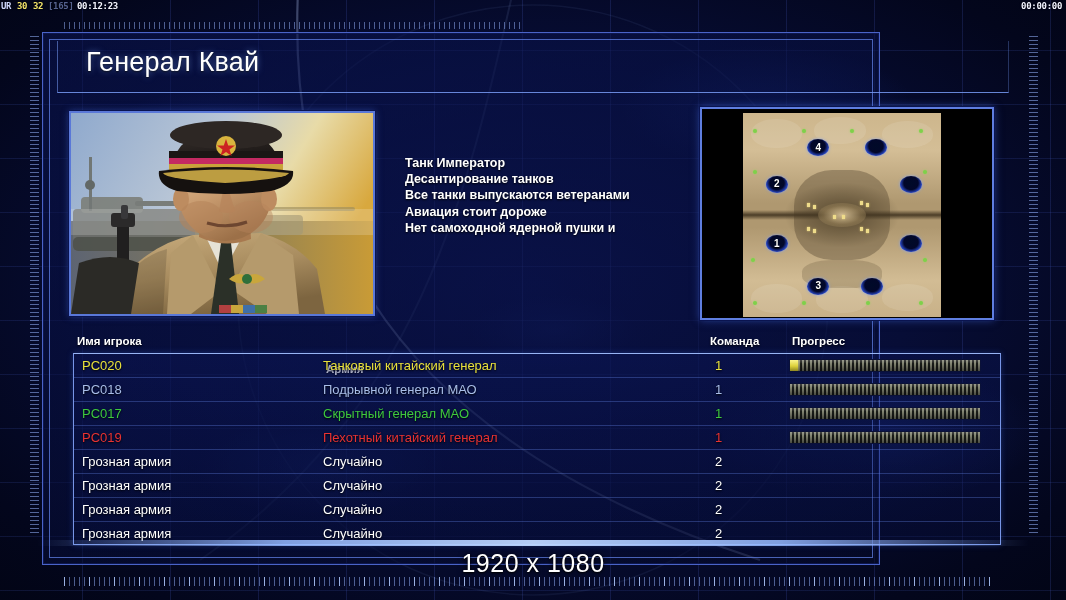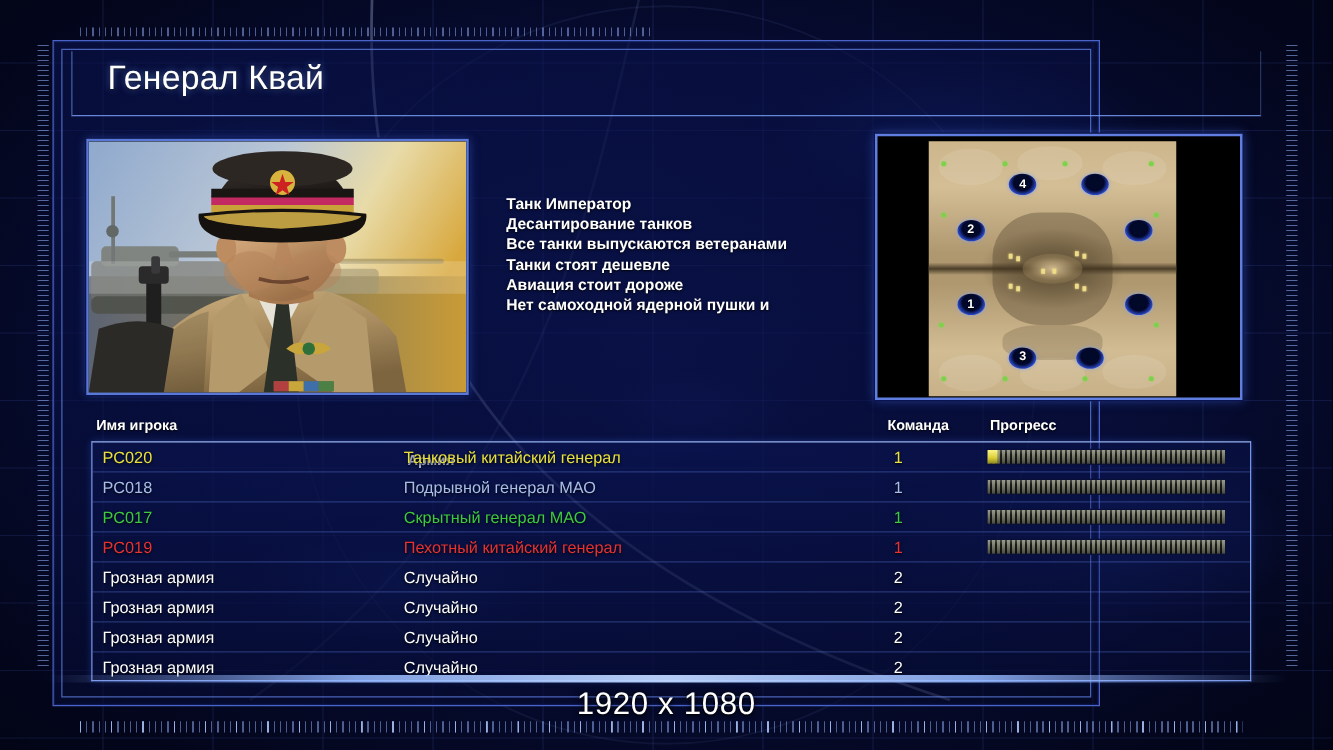--- a/index.html
+++ b/index.html
@@ -342,20 +342,28 @@
 
   <div class="bg-grid"></div>
   <div class="bg-blobs"></div>
 
   <svg class="bg-arc" width="1066" height="600" viewBox="0 0 1066 600">
     <path d="M 300 -40 C 280 200 360 430 760 560" fill="none" stroke="rgba(190,210,255,0.30)" stroke-width="2.2"></path>
     <path d="M 520 -40 C 470 180 430 400 200 560" fill="none" stroke="rgba(170,195,255,0.10)" stroke-width="2"></path>
     <circle cx="533" cy="300" r="295" fill="none" stroke="rgba(160,190,255,0.07)" stroke-width="1.5"></circle>
   </svg>
 
+  <div class="topbar">
+    <span class="seg fps-ur">UR</span>
+    <span class="seg fps-a">30</span>
+    <span class="seg fps-b">32</span>
+    <span class="seg fps-brk">[165]</span>
+    <span class="seg fps-clock">00:12:23</span>
+    <span class="seg clock-right">00:00:00</span>
+  </div>
 
   <div class="ruler ruler-v-left">
       <div class="rv"></div>
     </div>
   <div class="ruler ruler-v-right">
       <div class="rv"></div>
     </div>
   <div class="ruler ruler-h-top">
       <div class="rh"></div>
     </div>
@@ -490,21 +498,20 @@
           <rect x="160" y="192" width="12" height="8" fill="#c9a63c"></rect>
           <rect x="172" y="192" width="12" height="8" fill="#3f6fa8"></rect>
           <rect x="184" y="192" width="12" height="8" fill="#4c8044"></rect>
         </svg>
       </div>
 
       <div class="desc-box">
         <div class="desc-line">Танк Император</div>
         <div class="desc-line">Десантирование танков</div>
         <div class="desc-line">Все танки выпускаются ветеранами</div>
-        <div class="desc-line">Танки стоят дешевле</div>
         <div class="desc-line">Авиация стоит дороже</div>
         <div class="desc-line">Нет самоходной ядерной пушки и</div>
       </div>
 
       <div class="minimap-box">
         <div class="minimap-terrain">
           <div class="mm-blotch" style="left:4%;  top:3%;  width:26%; height:14%;"></div>
           <div class="mm-blotch" style="left:36%; top:2%;  width:26%; height:13%;"></div>
           <div class="mm-blotch" style="left:70%; top:4%;  width:26%; height:13%;"></div>
           <div class="mm-blotch" style="left:4%;  top:84%; width:26%; height:14%;"></div>

